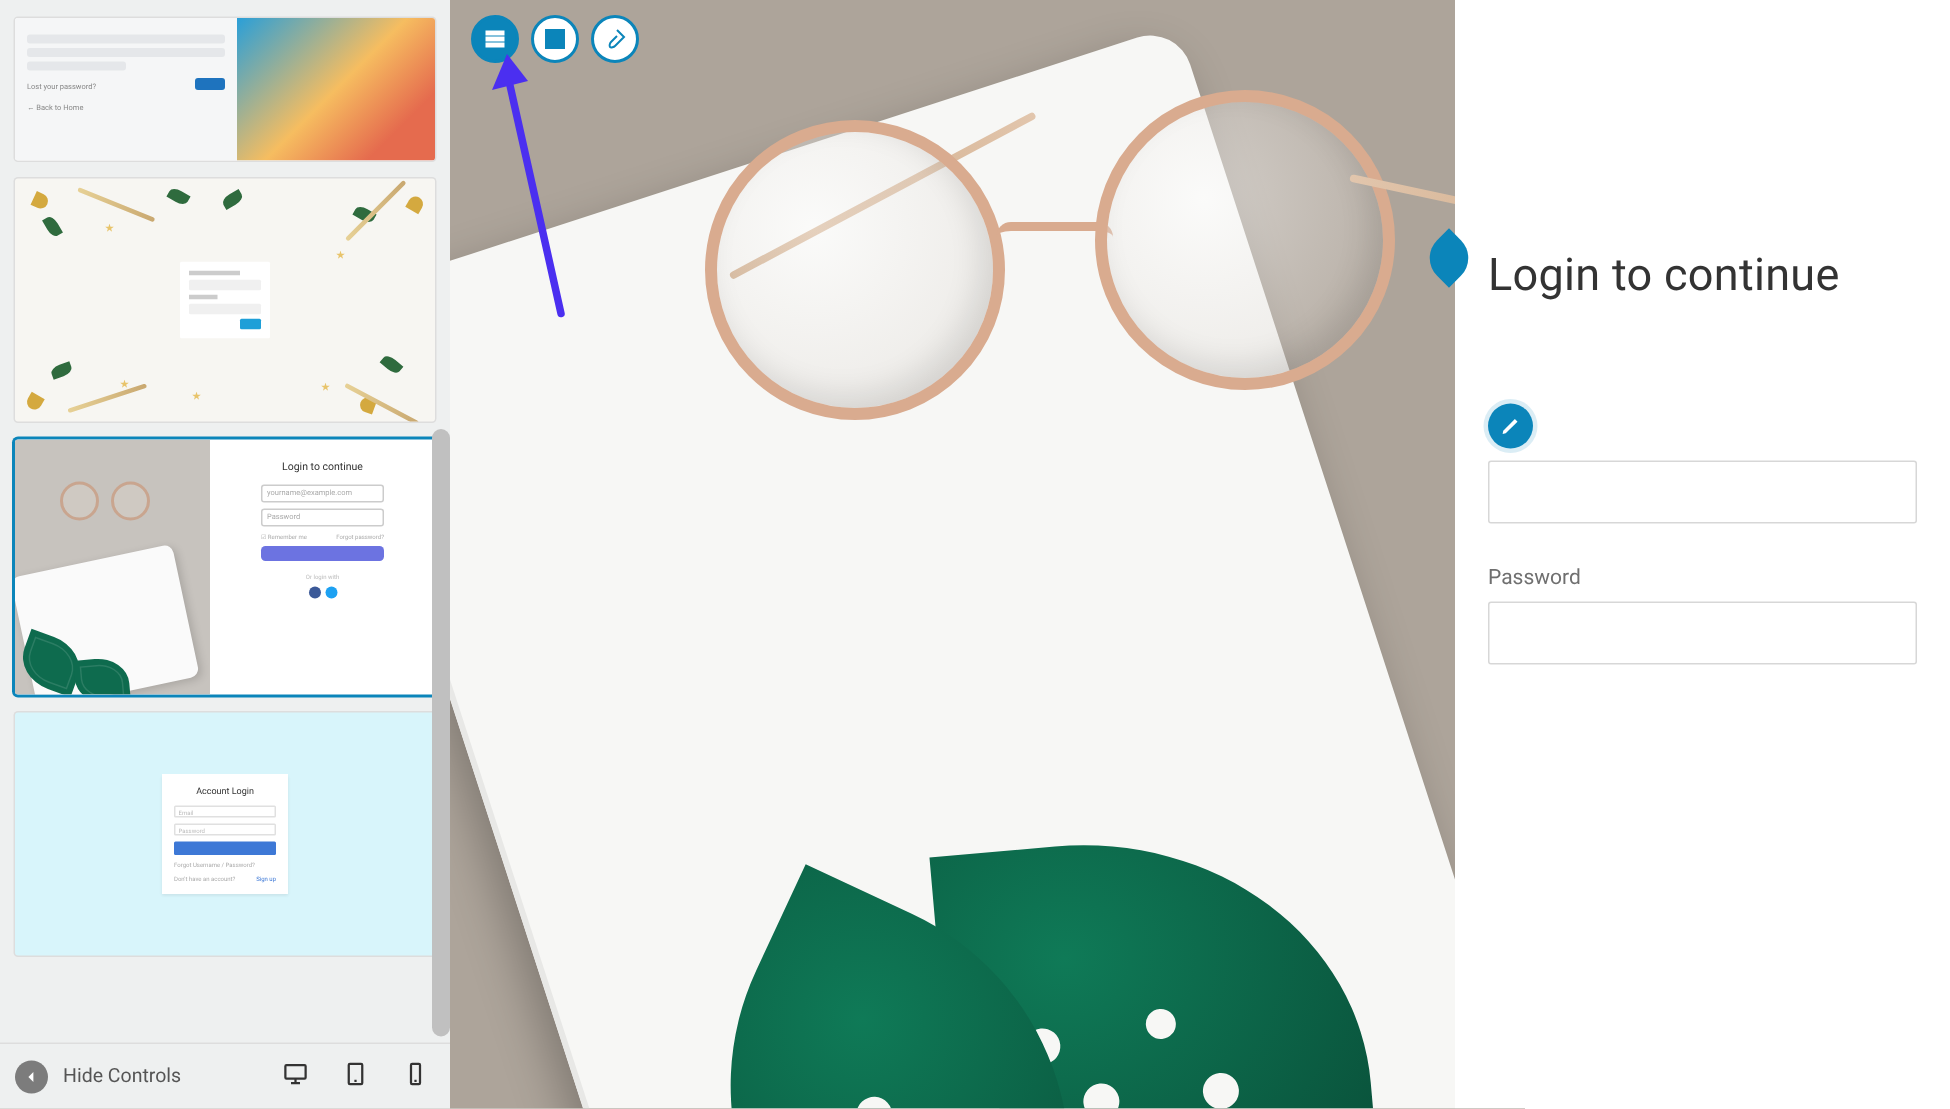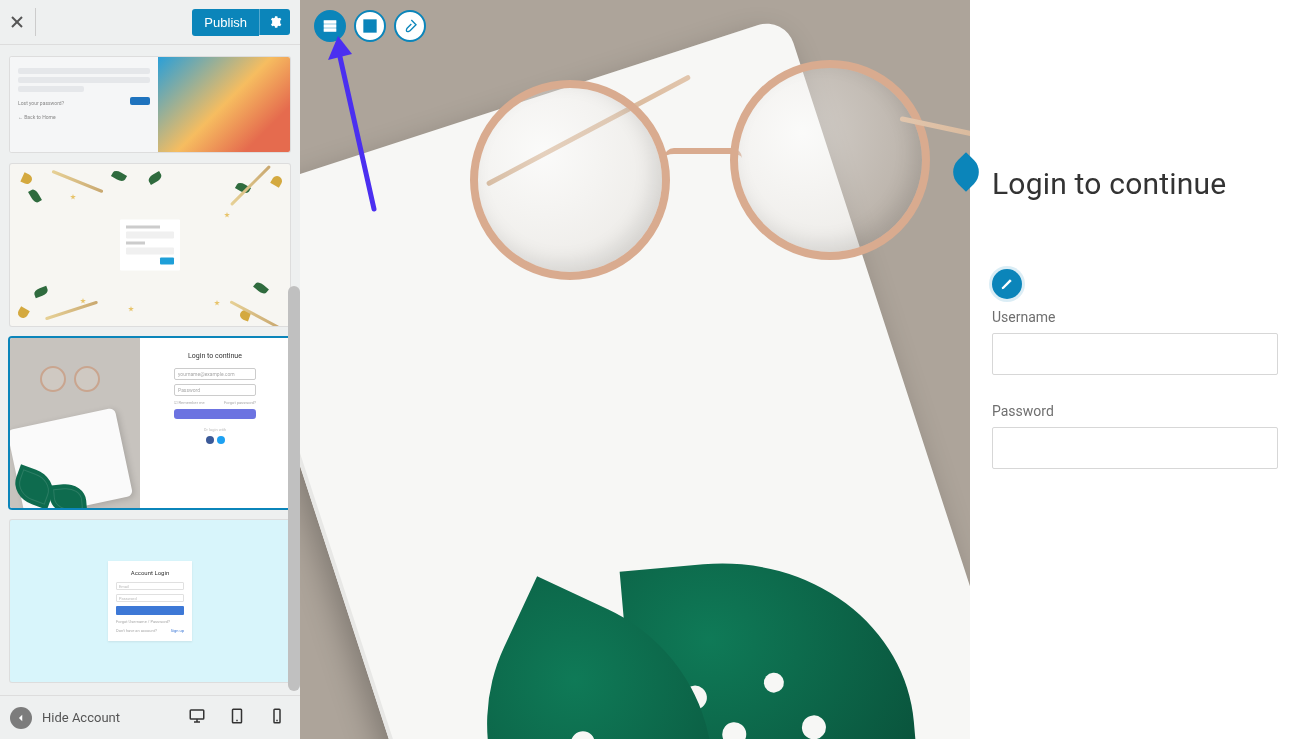--- a/index.html
+++ b/index.html
@@ -342,36 +342,20 @@
       background:#0b85ba;
       border-radius:0 60% 0 60%;
       transform:rotate(45deg);
     }
   </style>
 </head>
 <body>
 
 <div class="sidebar">
 
-  <div class="sidebar-top">
-    <div class="close-btn">
-      <svg viewBox="0 0 12 12">
-          <line x1="1" y1="1" x2="11" y2="11"></line>
-          <line x1="11" y1="1" x2="1" y2="11"></line>
-        </svg>
-    </div>
-    <div class="top-right">
-      <button class="publish-btn">Publish</button>
-      <button class="settings-btn">
-        <svg viewBox="0 0 24 24">
-            <path d="M12 8a4 4 0 100 8 4 4 0 000-8zm9 4a8.9 8.9 0 00-.3-2.2l2.2-1.7-2-3.4-2.6 1a9 9 0 00-1.9-1.1L16 2h-4l-.4 2.6a9 9 0 00-1.9 1.1l-2.6-1-2 3.4 2.2 1.7A8.9 8.9 0 007 12c0 .8.1 1.5.3 2.2l-2.2 1.7 2 3.4 2.6-1c.6.5 1.2.8 1.9 1.1L12 22h4l.4-2.6c.7-.3 1.3-.6 1.9-1.1l2.6 1 2-3.4-2.2-1.7c.2-.7.3-1.4.3-2.2z"></path>
-          </svg>
-      </button>
-    </div>
-  </div>
 
   <div class="template-list">
 
     <div class="template-item tpl1">
       <div class="left">
         <div class="row"></div>
           <div class="row"></div>
         <div class="row" style="width:50%;"></div>
         <div style="clear:both;"></div>
         <div class="btn"></div>
@@ -457,21 +441,21 @@
 
   <div class="sb-scroll"></div>
 
   <div class="sidebar-bottom">
     <div class="hide-controls">
       <span class="circ">
         <svg viewBox="0 0 24 24">
             <path d="M15 4l-8 8 8 8z"></path>
           </svg>
       </span>
-      <span>Hide Account</span>
+      <span>Hide Controls</span>
     </div>
     <div class="device-icons">
       <span>
         <svg viewBox="0 0 24 24">
             <rect x="3" y="4" width="18" height="12" rx="1"></rect>
             <line x1="8" y1="20" x2="16" y2="20"></line>
             <line x1="12" y1="16" x2="12" y2="20"></line>
           </svg>
       </span>
       <span>
@@ -544,21 +528,20 @@
   <div class="login-pane">
     <span class="leaf-tip"></span>
     <h1 class="login-title">Login to continue</h1>
 
     <div class="edit-circle">
       <svg viewBox="0 0 24 24">
           <path d="M3 21l3.5-.7L20 7l-3-3L3.7 17.5 3 21z"></path>
         </svg>
     </div>
 
-    <div class="field-label">Username</div>
     <input class="text-input" type="text" style="">
 
     <div class="field-label pw">Password</div>
     <input class="text-input" type="password" style="">
 
   </div>
 
 </div>
 
 </body></html>

